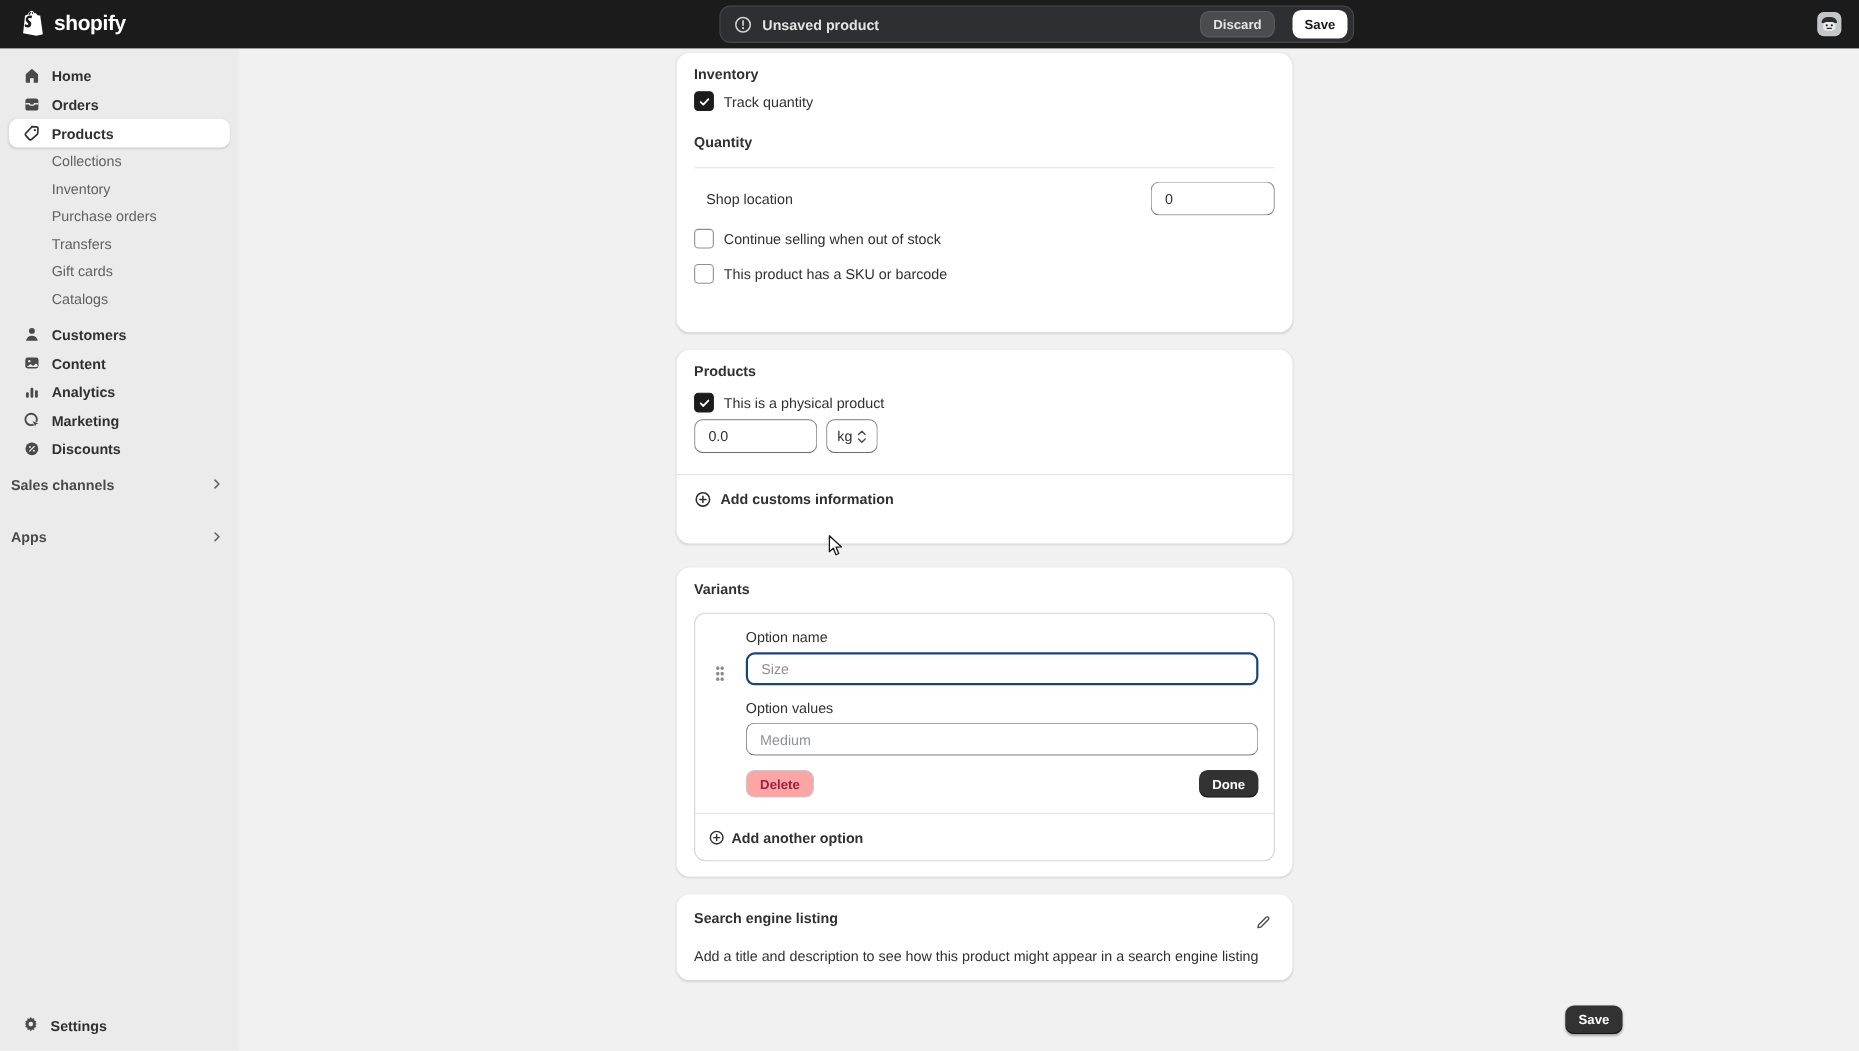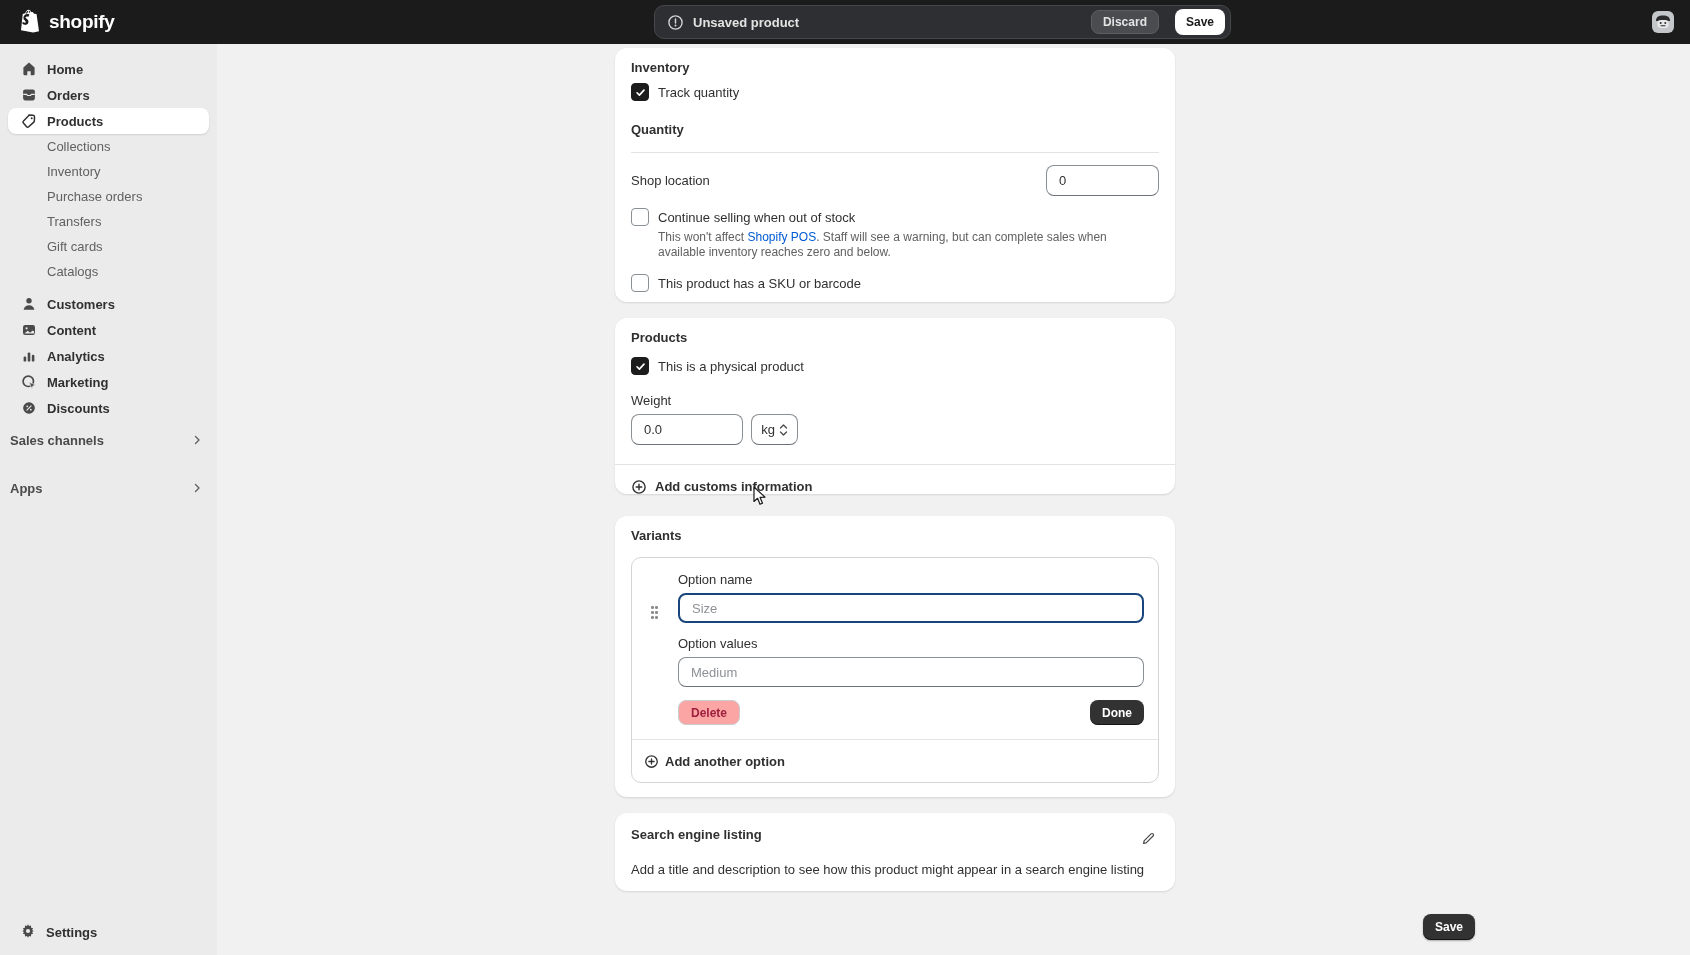--- a/index.html
+++ b/index.html
@@ -280,31 +280,28 @@
           <svg width="11" height="11" viewBox="0 0 12 12">
               <path d="M2.2 6.3 4.8 8.8 9.8 3.4" fill="none" stroke="#fff" stroke-width="1.8" stroke-linecap="round" stroke-linejoin="round"></path>
             </svg>
         </span>
         <span class="cb-label">Track quantity</span>
       </div>
 
       <div class="card-h" style="margin-top:21px;">Quantity</div>
       <div class="divider" style="margin-top:15px;"></div>
 
-      <div class="row-split" style="margin-top:12px;">
+      <div class="row-split" style="margin-top:12px;margin-left:11px;">
         <span>Shop location</span>
         <input class="ti" style="width: 113px;" type="text" value="0">
       </div>
 
       <div class="cb-row" style="margin-top:12px;">
         <span class="checkbox"></span>
         <span class="cb-label">Continue selling when out of stock</span>
-      </div>
-      <div class="help-text" style="margin-top:4px;">
-        <span>This won't affect </span><a class="link">Shopify POS</a><span>. Staff will see a warning, but can complete sales when available inventory reaches zero and below.</span>
       </div>
 
       <div class="cb-row" style="margin-top:14px;">
         <span class="checkbox"></span>
         <span class="cb-label">This product has a SKU or barcode</span>
       </div>
     </div>
   </section>
 
   <section class="card" style="height:176px;">
@@ -313,21 +310,20 @@
 
       <div class="cb-row" style="margin-top:12px;">
         <span class="checkbox checked">
           <svg width="11" height="11" viewBox="0 0 12 12">
               <path d="M2.2 6.3 4.8 8.8 9.8 3.4" fill="none" stroke="#fff" stroke-width="1.8" stroke-linecap="round" stroke-linejoin="round"></path>
             </svg>
         </span>
         <span class="cb-label">This is a physical product</span>
       </div>
 
-      <div style="margin-top:18px;">Weight</div>
       <div style="margin-top:6px; display:flex; gap:8px; align-items:center;">
         <input class="ti" style="width: 112px;" type="text" value="0.0">
         <div class="unit-select">
           <span>kg</span>
           <span style="display:flex;">
             <svg width="9" height="14" viewBox="0 0 9 14">
                 <path d="M1.5 5 4.5 2l3 3" fill="none" stroke="#4a4a4a" stroke-width="1.3" stroke-linecap="round" stroke-linejoin="round"></path>
                 <path d="M1.5 9l3 3 3-3" fill="none" stroke="#4a4a4a" stroke-width="1.3" stroke-linecap="round" stroke-linejoin="round"></path>
               </svg>
           </span>

